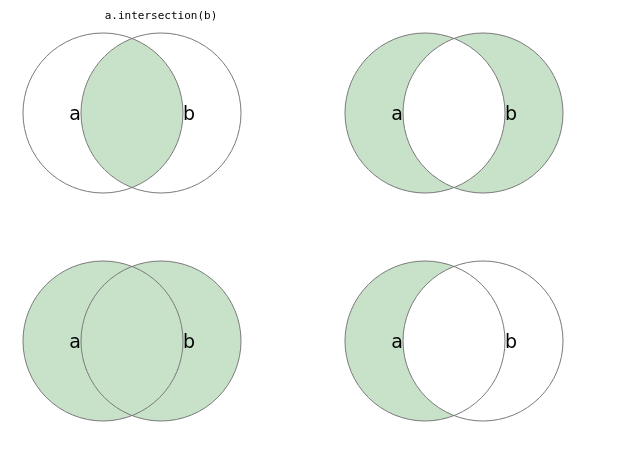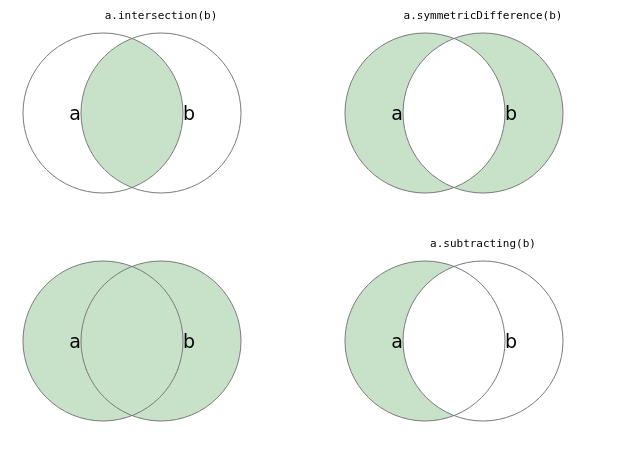--- a/index.html
+++ b/index.html
@@ -70,21 +70,20 @@
         <circle cx="161" cy="91" r="80" fill="#c8e2ca" clip-path="url(#clip-b-0)"></circle>
       </g>
       <circle cx="103" cy="91" r="80" fill="none" stroke="#7a7a7a" stroke-width="1"></circle>
       <circle cx="161" cy="91" r="80" fill="none" stroke="#7a7a7a" stroke-width="1"></circle>
       <text class="set-label" x="75" y="91">a</text>
       <text class="set-label" x="189" y="91">b</text>
     </svg>
   </div>
 
   <div class="panel" style="left:322px; top:0px;">
-    <div class="panel-title">a.symmetricDifference(b)</div>
     <svg class="venn-svg" width="322" height="205" viewBox="0 0 322 205">
       <defs>
         <clipPath id="clip-a-1">
             <circle cx="103" cy="91" r="80"></circle>
           </clipPath>
         <clipPath id="clip-b-1">
             <circle cx="161" cy="91" r="80"></circle>
           </clipPath>
         <mask id="mask-not-b-1">
           <rect x="0" y="0" width="322" height="205" fill="#ffffff"></rect>
@@ -109,21 +108,20 @@
       <circle cx="103" cy="91" r="80" fill="#c8e2ca"></circle>
       <circle cx="161" cy="91" r="80" fill="#c8e2ca"></circle>
       <circle cx="103" cy="91" r="80" fill="none" stroke="#7a7a7a" stroke-width="1"></circle>
       <circle cx="161" cy="91" r="80" fill="none" stroke="#7a7a7a" stroke-width="1"></circle>
       <text class="set-label" x="75" y="91">a</text>
       <text class="set-label" x="189" y="91">b</text>
     </svg>
   </div>
 
   <div class="panel" style="left:322px; top:228px;">
-    <div class="panel-title">a.subtracting(b)</div>
     <svg class="venn-svg" width="322" height="205" viewBox="0 0 322 205">
       <defs>
         <mask id="mask-not-b-3">
           <rect x="0" y="0" width="322" height="205" fill="#ffffff"></rect>
           <circle cx="161" cy="91" r="80" fill="#000000"></circle>
         </mask>
       </defs>
       <circle cx="103" cy="91" r="80" fill="#c8e2ca" mask="url(#mask-not-b-3)"></circle>
       <circle cx="103" cy="91" r="80" fill="none" stroke="#7a7a7a" stroke-width="1"></circle>
       <circle cx="161" cy="91" r="80" fill="none" stroke="#7a7a7a" stroke-width="1"></circle>

